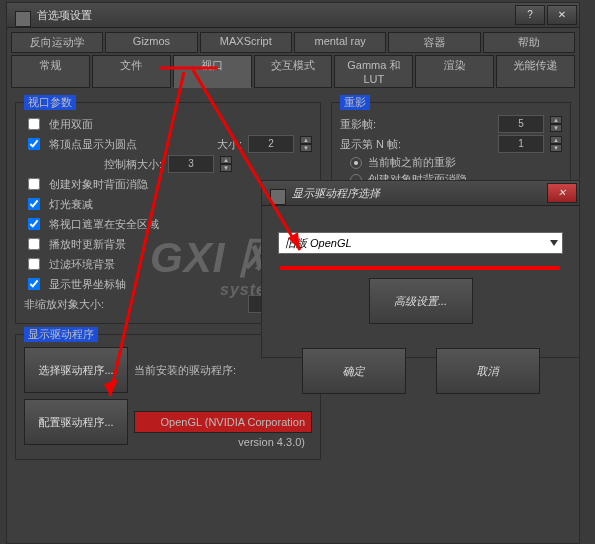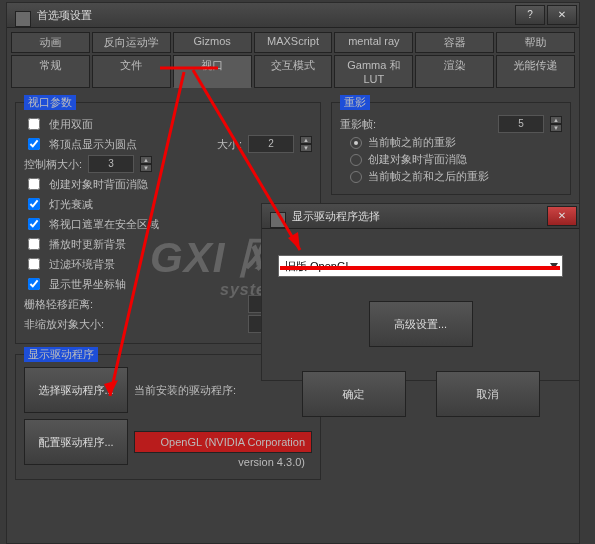--- a/index.html
+++ b/index.html
@@ -25,21 +25,21 @@
   .spin{width:12px;height:16px;display:flex;flex-direction:column;}
   .spin div{flex:1;background:#555;border:1px solid #222;font-size:6px;text-align:center;line-height:6px;}
   .radio{display:flex;align-items:center;gap:6px;margin:2px 0 2px 10px;}
   .radio .dot{width:10px;height:10px;border-radius:50%;border:1px solid #777;display:flex;align-items:center;justify-content:center;}
   .radio .dot.on::after{content:"";width:4px;height:4px;border-radius:50%;background:#ccc;}
   .btn{height:20px;min-width:86px;background:linear-gradient(#555,#3d3d3d);border:1px solid #222;color:#ddd;text-align:center;line-height:20px;padding:12px 8px;display:inline-block;}
   .driver-info{flex:1;height:20px;border:1px solid #222;background:#b91c1c;line-height:20px;padding:0 6px;color:#bbb;text-align:right;}
   .combo{display:flex;align-items:center;background:#fff;color:#000;border:1px solid #666;height:20px;padding:0 4px 0 6px;font-size:11px;}
   .combo .arrow{margin-left:auto;border-left:4px solid transparent;border-right:4px solid transparent;border-top:6px solid #333;}
   
-  .dlg{left:261px;top:203px;width:317px;height:176px;z-index:5;}
+  .dlg{left:261px;top:180px;width:317px;height:176px;z-index:5;font-style:italic;}
   
   svg.anno{position:absolute;left:0;top:0;width:595px;height:544px;pointer-events:none;z-index:2;}
   svg.anno2{position:absolute;left:0;top:0;width:595px;height:544px;pointer-events:none;z-index:7;}
   
   .wm{position:absolute;left:150px;top:230px;font-size:42px;font-weight:bold;color:rgba(200,200,200,.28);font-style:italic;white-space:nowrap;z-index:3;letter-spacing:1px;}
   .wm small{font-size:16px;font-style:italic;display:block;line-height:8px;margin-left:70px;}
 </style>
 </head>
 <body>
 
@@ -48,21 +48,20 @@
     <span class="ico"></span>
     <span>首选项设置</span>
     <div class="title-sys">
       <div class="b">?</div>
       <div class="b">✕</div>
     </div>
   </div>
 
   <div class="tabs">
     <div class="tab-row">
-      <div class="tab">动画</div>
       <div class="tab">反向运动学</div>
       <div class="tab">Gizmos</div>
       <div class="tab">MAXScript</div>
       <div class="tab">mental ray</div>
       <div class="tab">容器</div>
       <div class="tab">帮助</div>
     </div>
     <div class="tab-row">
       <div class="tab">常规</div>
       <div class="tab">文件</div>
@@ -86,21 +85,21 @@
         <label class="chk">
             <input type="checkbox" checked="" style="">
             <span>将顶点显示为圆点</span>
           <span style="margin-left:auto">大小:</span>
           <span class="num">2</span>
           <span class="spin">
               <div>▲</div>
               <div>▼</div>
             </span>
         </label>
-        <div class="row" style="justify-content:flex-start">
+        <div class="row" style="justify-content:center">
           <span>控制柄大小:</span>
           <span class="num">3</span>
           <span class="spin">
               <div>▲</div>
               <div>▼</div>
             </span>
         </div>
         <label class="chk">
             <input type="checkbox" style="">
             <span>创建对象时背面消隐</span>
@@ -118,28 +117,20 @@
             <span>播放时更新背景</span>
           </label>
         <label class="chk">
             <input type="checkbox" style="">
             <span>过滤环境背景</span>
           </label>
         <label class="chk">
             <input type="checkbox" checked="" style="">
             <span>显示世界坐标轴</span>
           </label>
-        <div class="row">
-          <span>栅格轻移距离:</span>
-          <span style="margin-left:auto" class="num">1.0</span>
-          <span class="spin">
-              <div>▲</div>
-              <div>▼</div>
-            </span>
-        </div>
         <div class="row">
           <span>非缩放对象大小:</span>
           <span style="margin-left:auto" class="num">1.0</span>
           <span class="spin">
               <div>▲</div>
               <div>▼</div>
             </span>
         </div>
       </div>
 
@@ -155,20 +146,28 @@
         </div>
       </div>
     </div>
 
     <div class="col" style="max-width:240px">
       <div class="gbox">
         <legend>重影</legend>
         <div class="row">
           <span>重影帧:</span>
           <span style="margin-left:auto" class="num">5</span>
+          <span class="spin">
+              <div>▲</div>
+              <div>▼</div>
+            </span>
+        </div>
+        <div class="row">
+          <span>显示第 N 帧:</span>
+          <span style="margin-left:auto" class="num">1</span>
           <span class="spin">
               <div>▲</div>
               <div>▼</div>
             </span>
         </div>
         <div class="radio">
             <span class="dot on"></span>
             <span>当前帧之前的重影</span>
           </div>
         <div class="radio">

